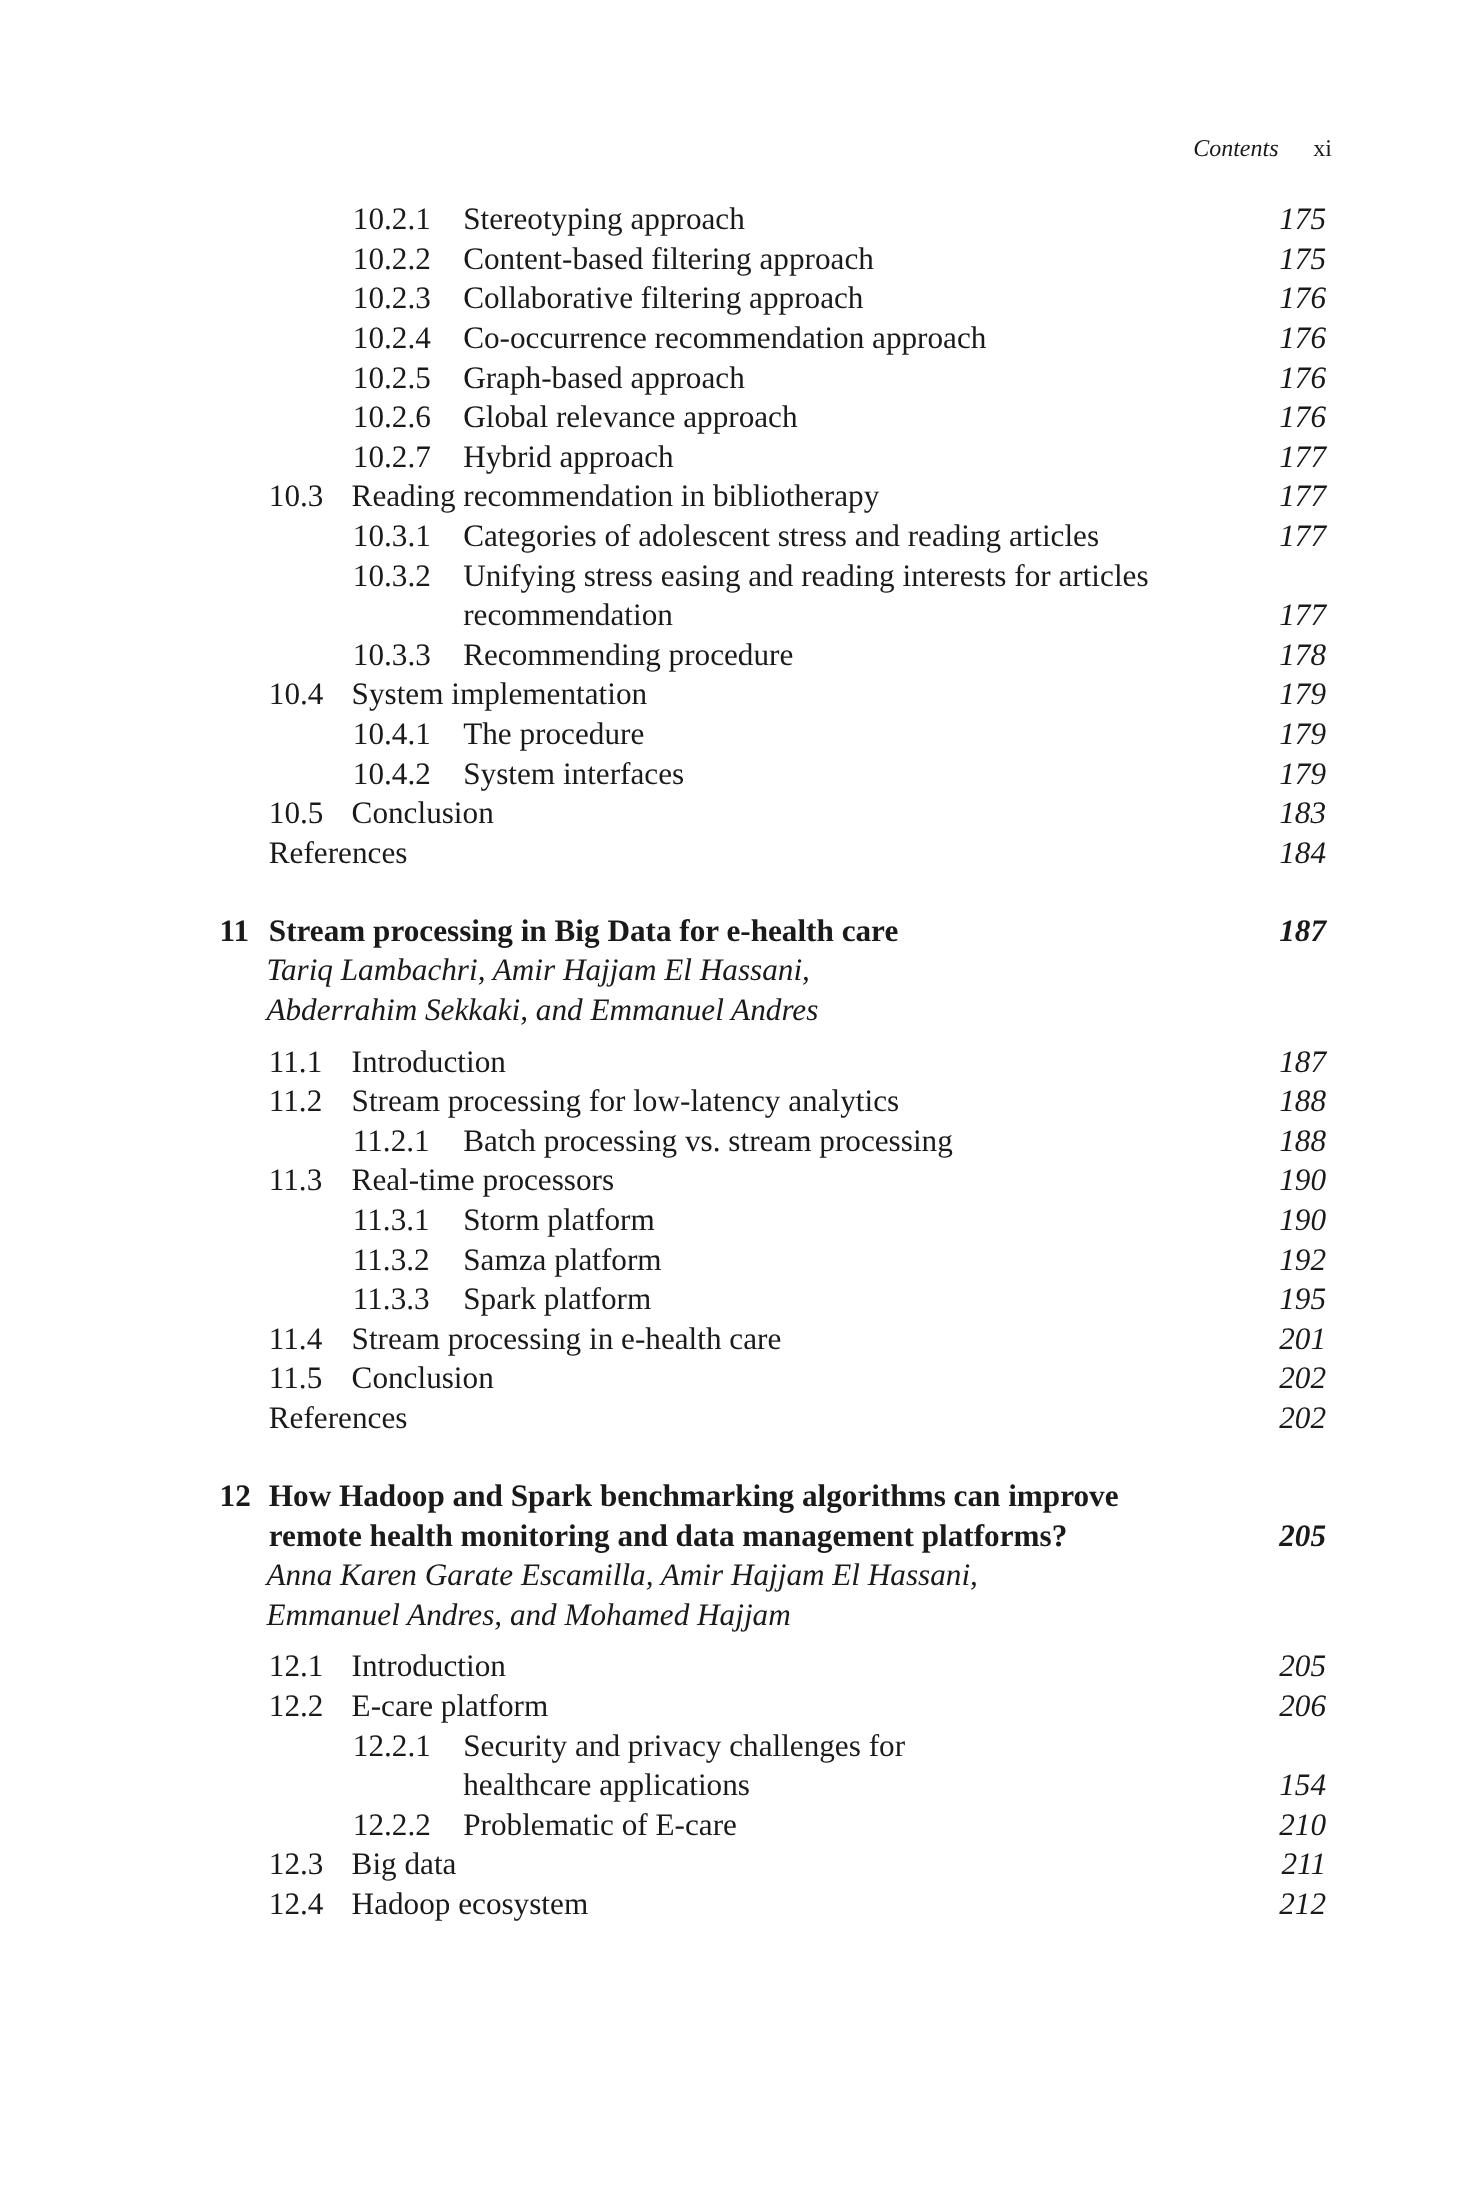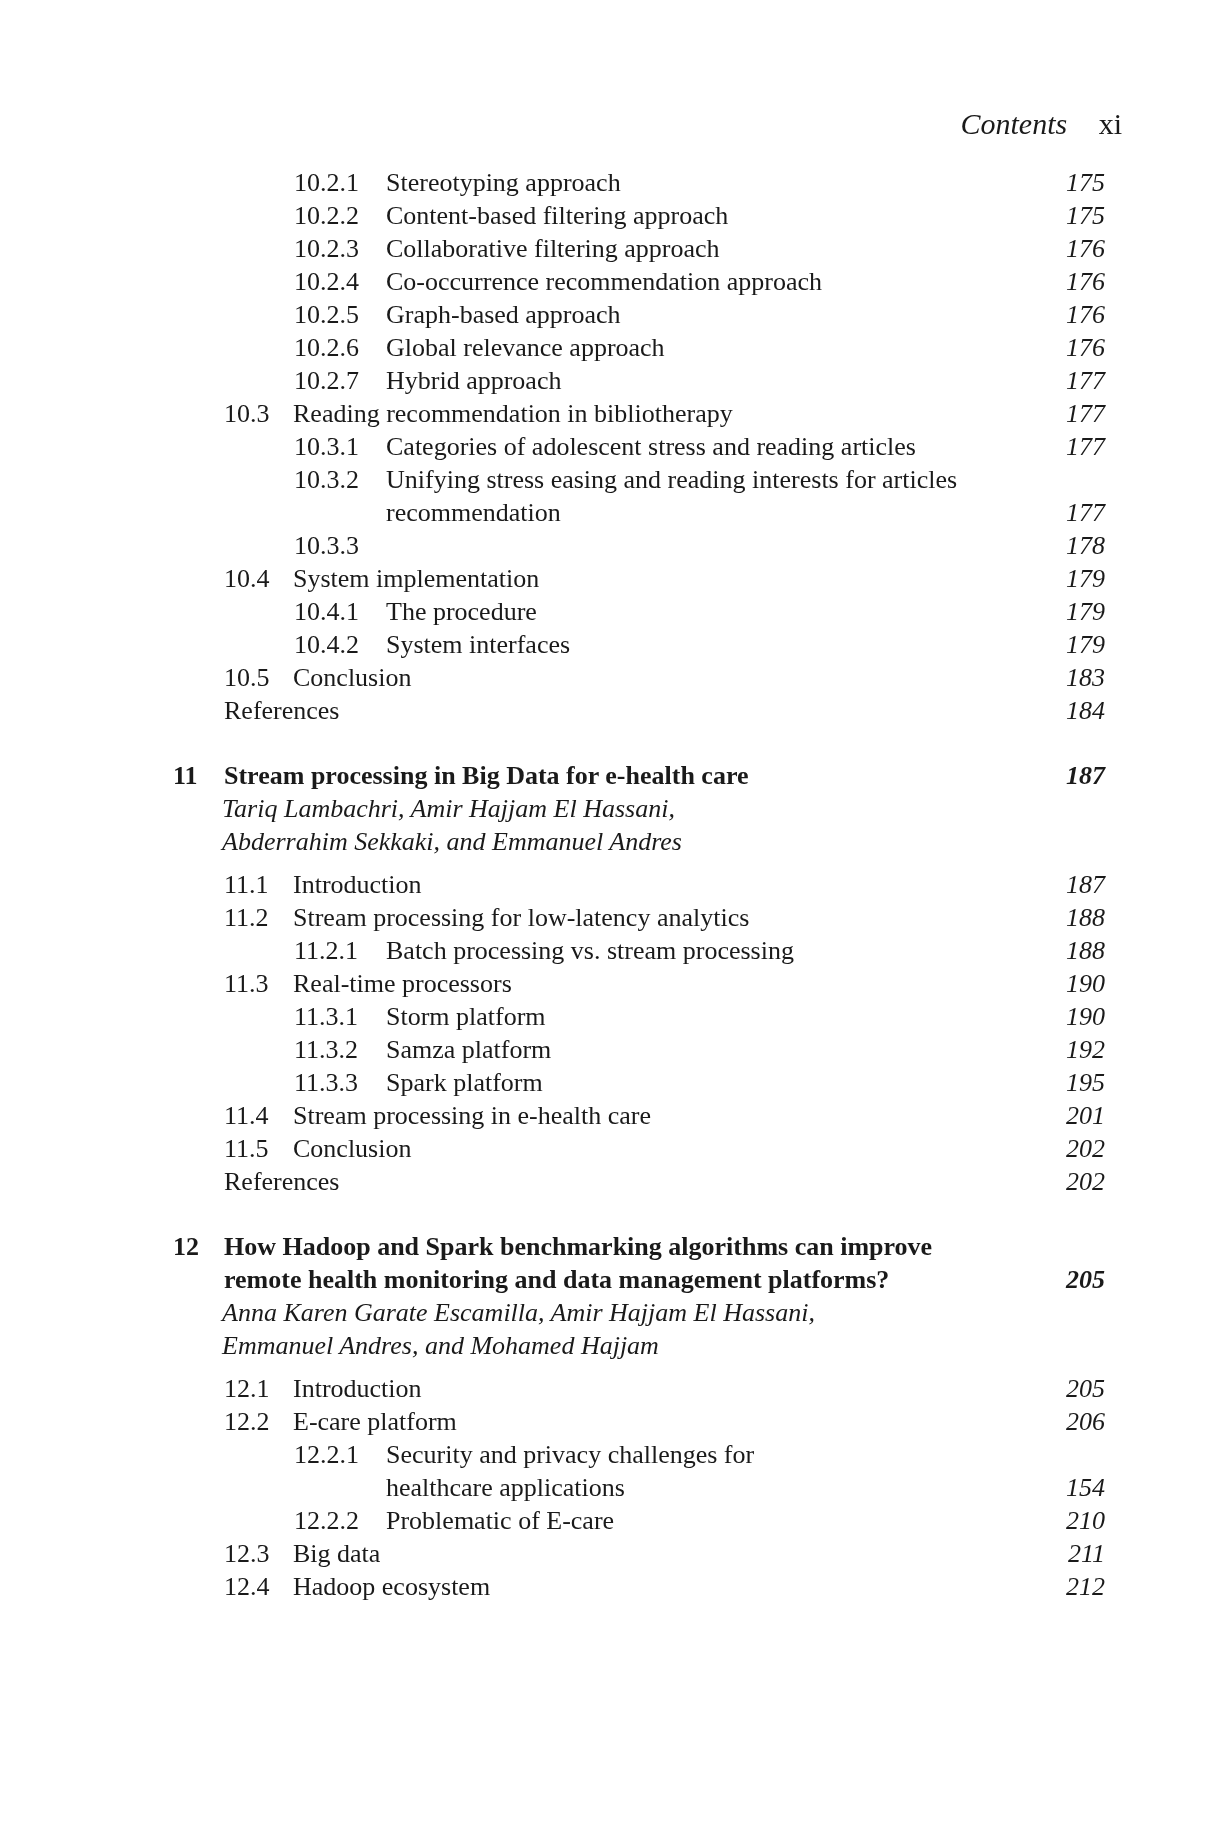--- a/index.html
+++ b/index.html
@@ -1,33 +1,33 @@
 <!DOCTYPE html>
 <html><head>
 <meta charset="utf-8">
 <style>
   html, body { margin:0; padding:0; background:#ffffff; }
   body { width:1228px; height:1842px; position:relative; overflow:hidden;
          font-family:"Liberation Serif", "DejaVu Serif", serif; color:#1a1a1a; }
   .page { position:absolute; left:0; top:0; width:1228px; height:1842px; }
-  .running-head { position:absolute; right:106px; top:108px; font-size:30px; line-height:32px; }
+  .running-head { position:absolute; right:118px; top:108px; font-size:20px; line-height:32px; }
   .running-head .rh-title { font-style:italic; margin-right:24px; }
   .toc { position:absolute; left:0; top:166px; width:1228px; }
   .row { position:relative; height:33px; font-size:26px; line-height:33px; white-space:nowrap; }
   .row .num { position:absolute; }
   .row .label { position:absolute; }
   .row .page-num { position:absolute; right:123px; text-align:right;font-style:italic; }
   .lvl1 .num { left:224px; }
   .lvl1 .label { left:293px; }
   .lvl2 .num { left:294px; }
   .lvl2 .label { left:386px; }
   .refs .label { left:224px; }
   .cont .label { left:386px; }
   .chapter { font-weight:bold; }
-  .chapter .num { left:173px; }
+  .chapter .num { left:183px; }
   .chapter .label { left:224px; }
   .author { font-style:italic; }
   .author .label { left:222px; }
   .gap { height:32px; }
   .gap-sm { height:10px; }
 </style>
 </head>
 <body>
 
 <div class="page">
@@ -86,20 +86,21 @@
         <span class="label">Unifying stress easing and reading interests for articles</span>
         <span class="page-num"></span>
       </div>
       <div class="row cont">
         <span class="num"></span>
         <span class="label">recommendation</span>
         <span class="page-num">177</span>
       </div>
       <div class="row lvl2">
         <span class="num">10.3.3</span>
+        <span class="label">Recommending procedure</span>
         <span class="page-num">178</span>
       </div>
       <div class="row lvl1">
         <span class="num">10.4</span>
         <span class="label">System implementation</span>
         <span class="page-num">179</span>
       </div>
       <div class="row lvl2">
         <span class="num">10.4.1</span>
         <span class="label">The procedure</span>

